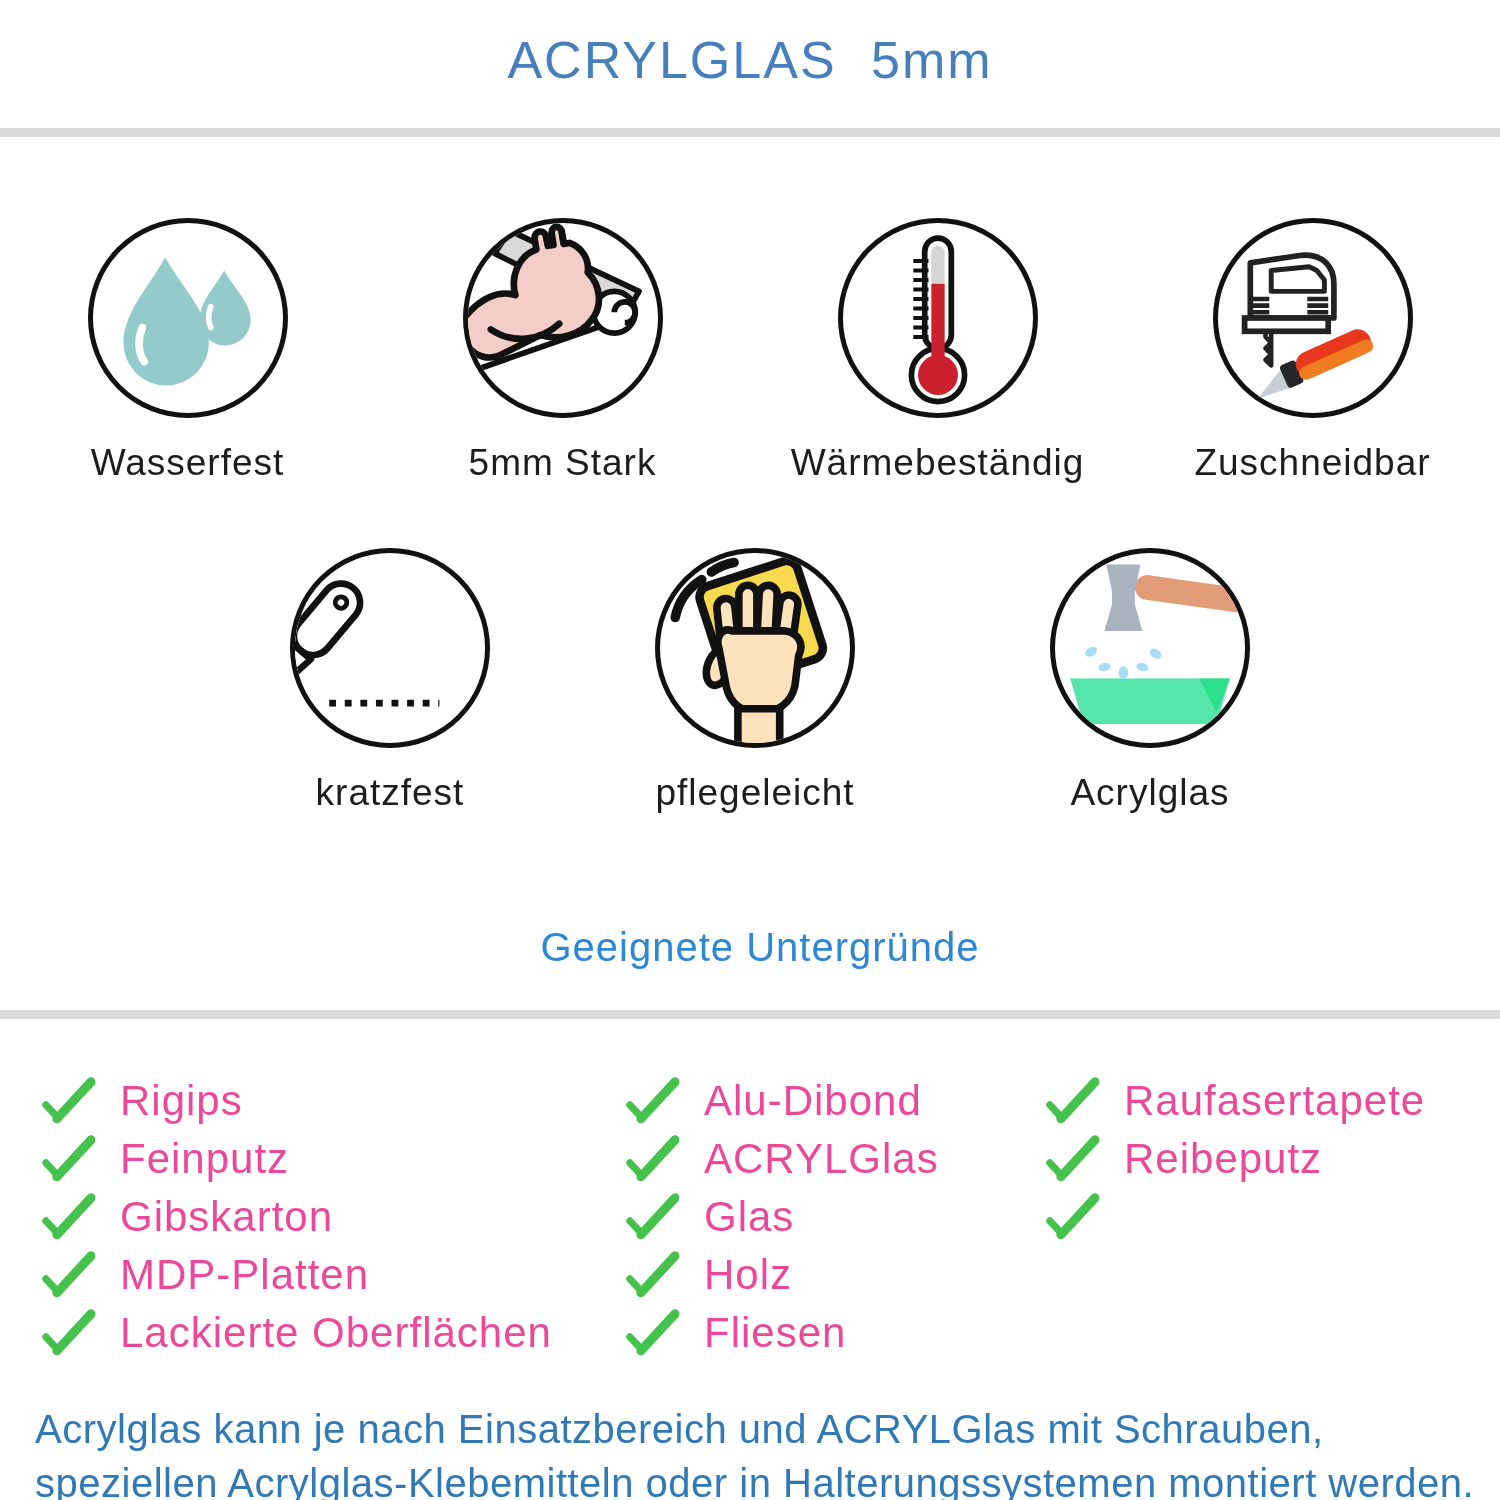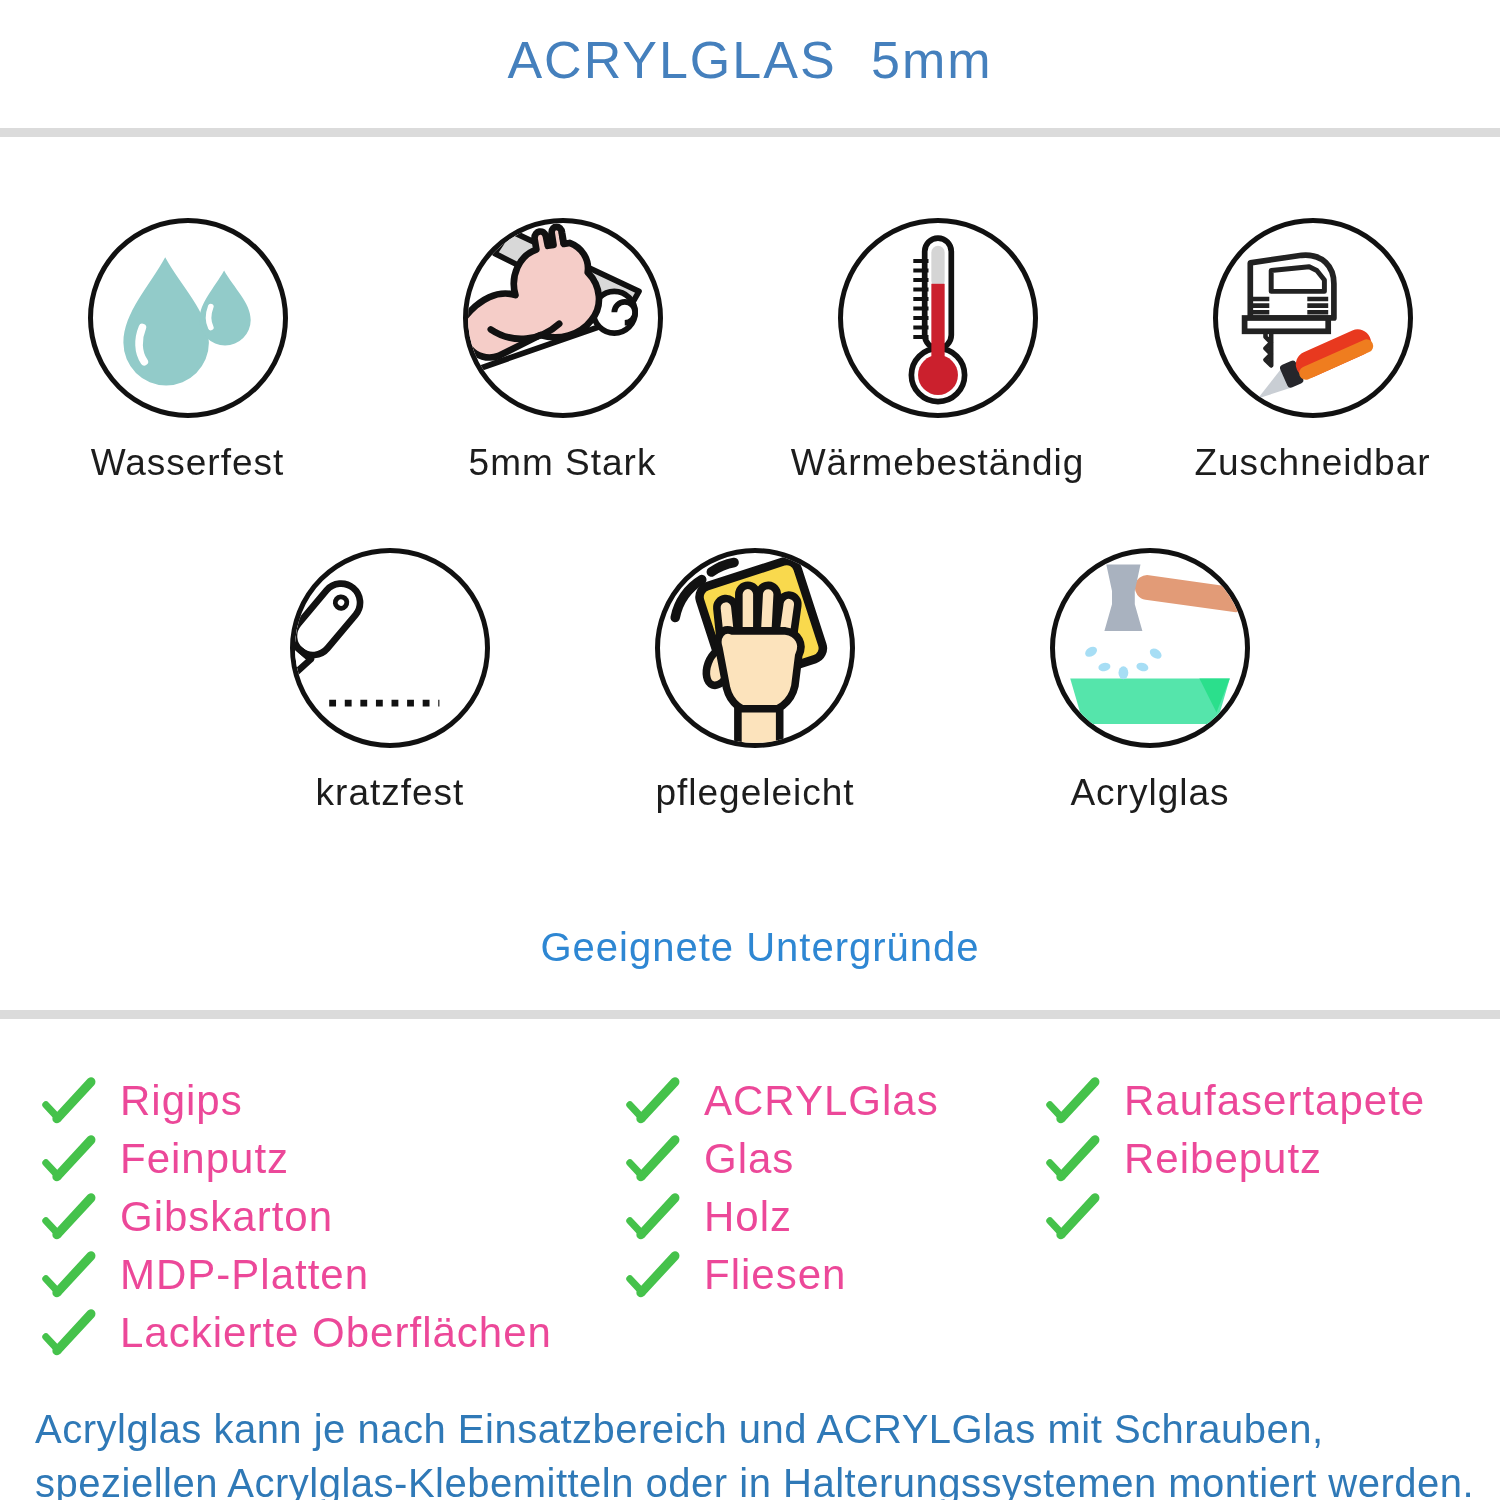--- a/index.html
+++ b/index.html
@@ -254,20 +254,28 @@
   </div>
 </div>
 
 <div class="col col2">
   <div class="check-row">
     <span class="check">
         <svg viewBox="0 0 60 50">
           <use href="#sym-check"></use>
         </svg>
       </span>
+    <span class="check-text">Alu-Dibond</span>
+  </div>
+  <div class="check-row">
+    <span class="check">
+        <svg viewBox="0 0 60 50">
+          <use href="#sym-check"></use>
+        </svg>
+      </span>
     <span class="check-text">ACRYLGlas</span>
   </div>
   <div class="check-row">
     <span class="check">
         <svg viewBox="0 0 60 50">
           <use href="#sym-check"></use>
         </svg>
       </span>
     <span class="check-text">Glas</span>
   </div>

